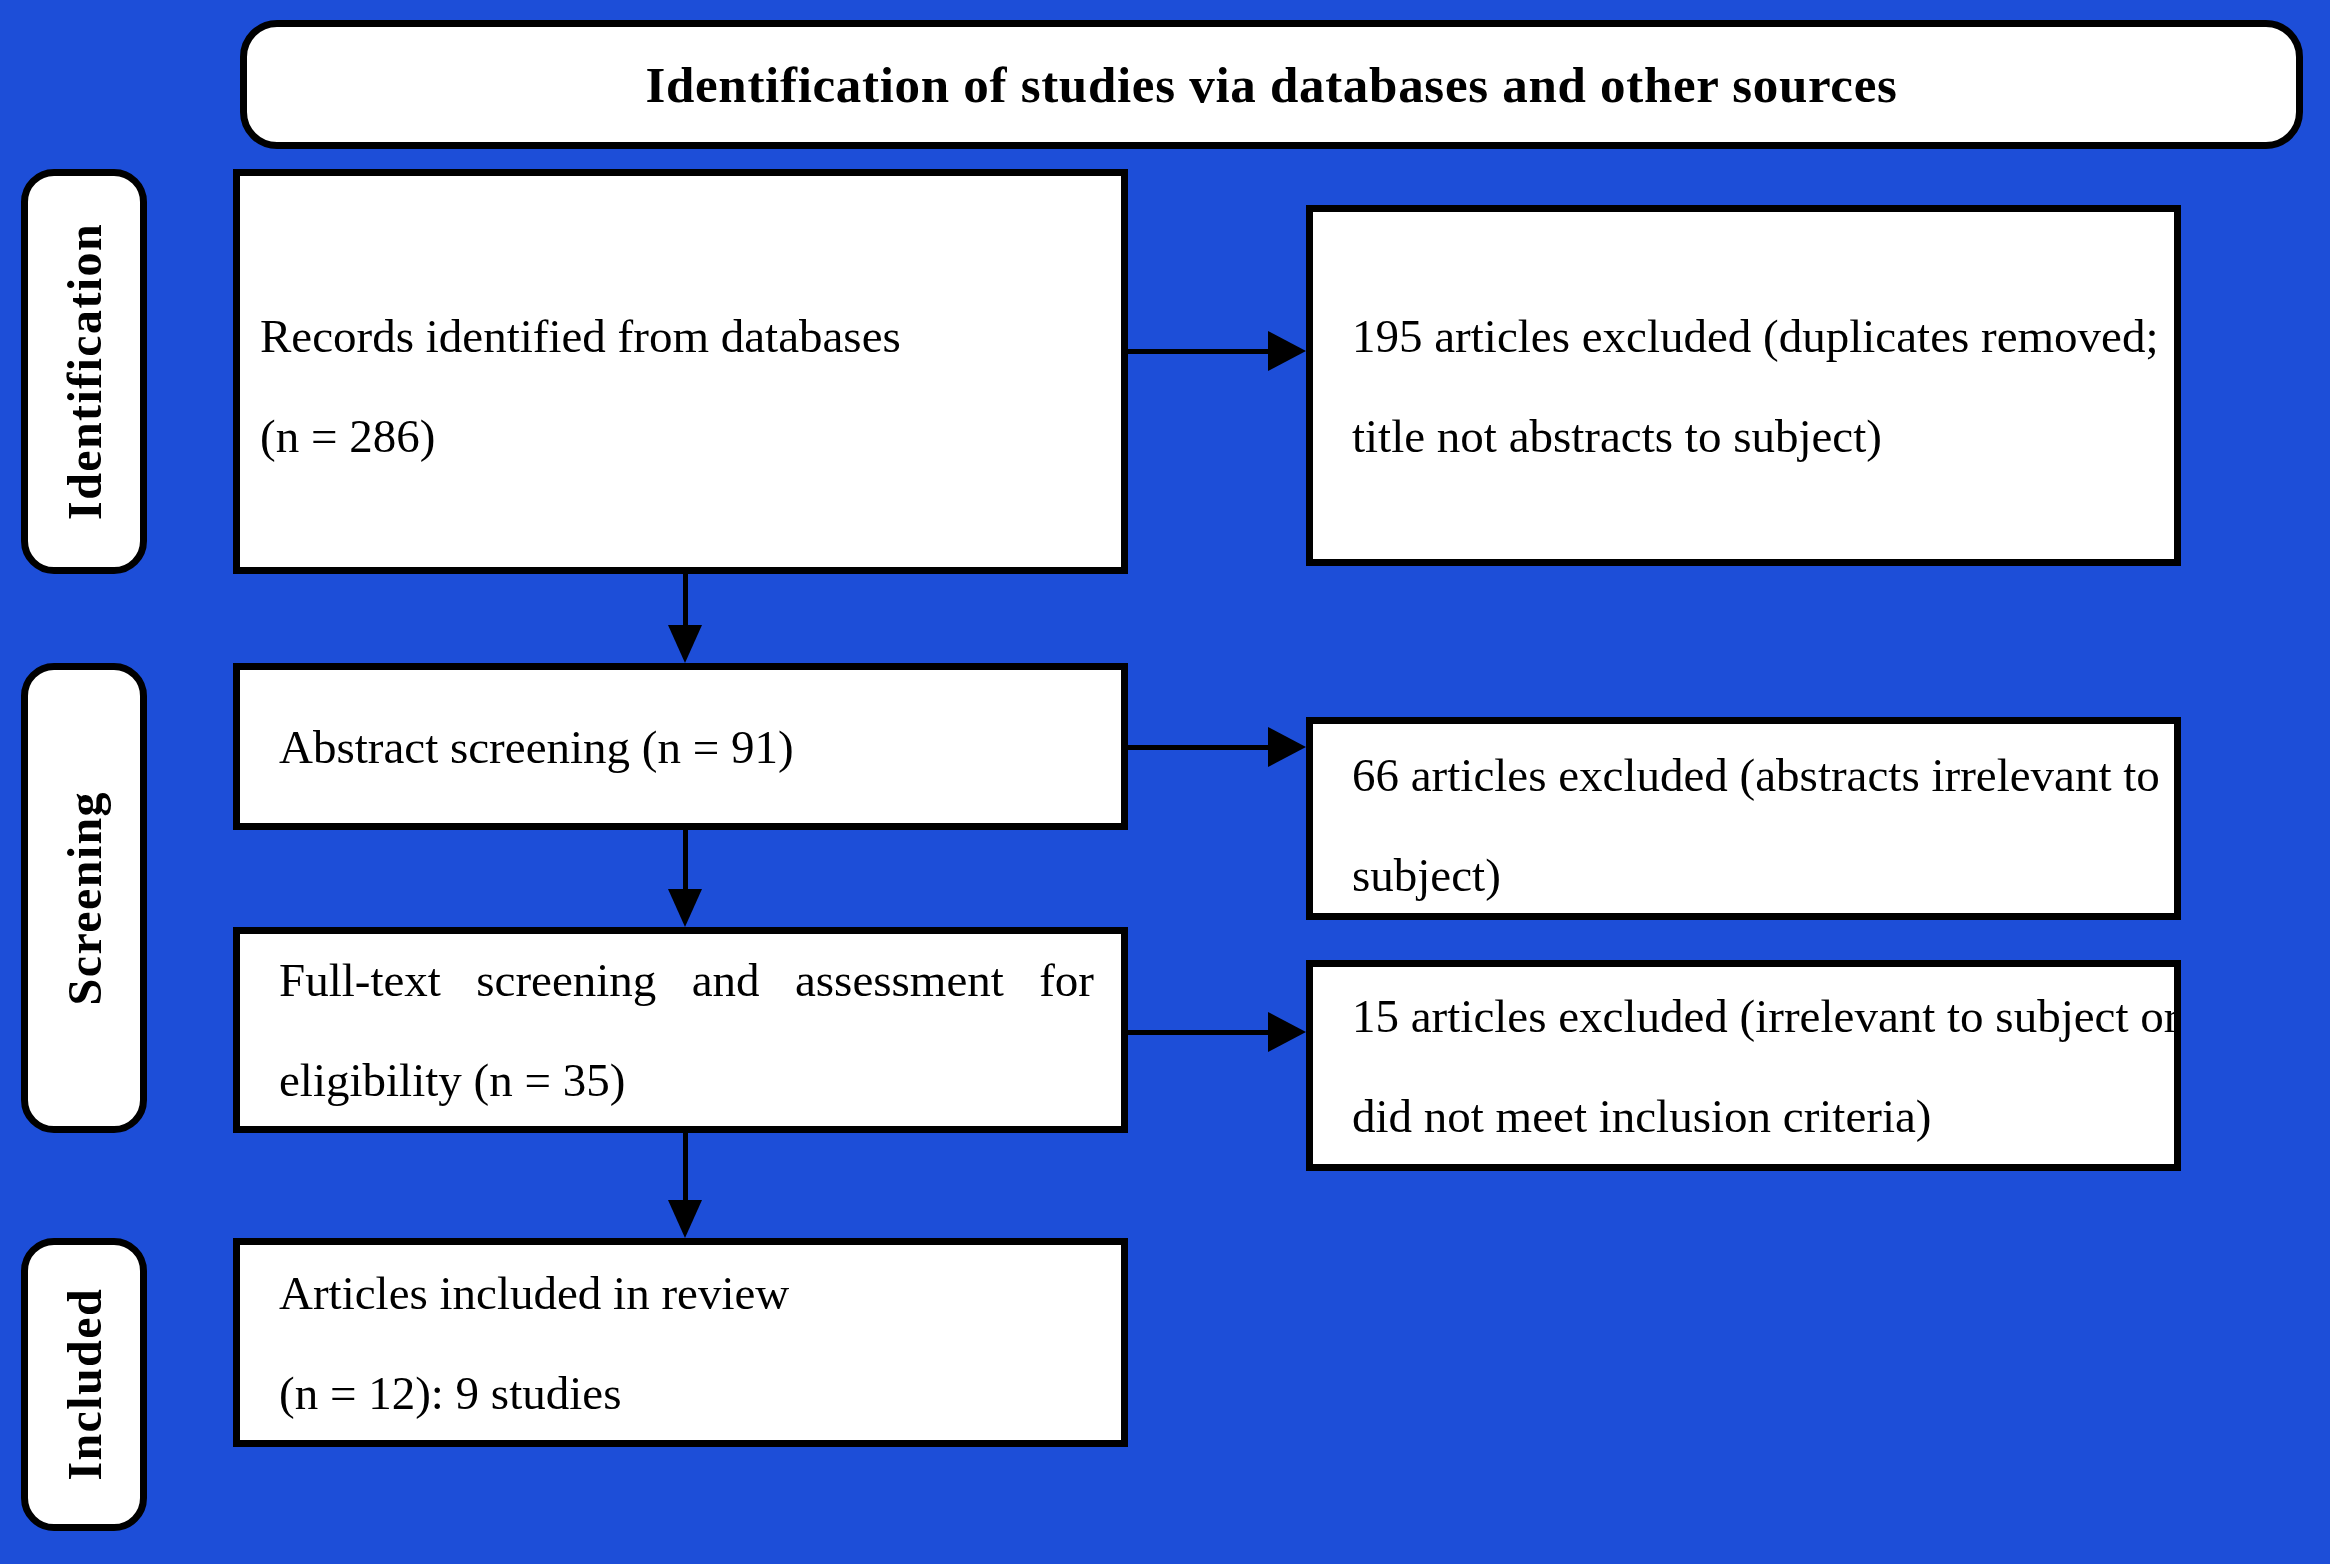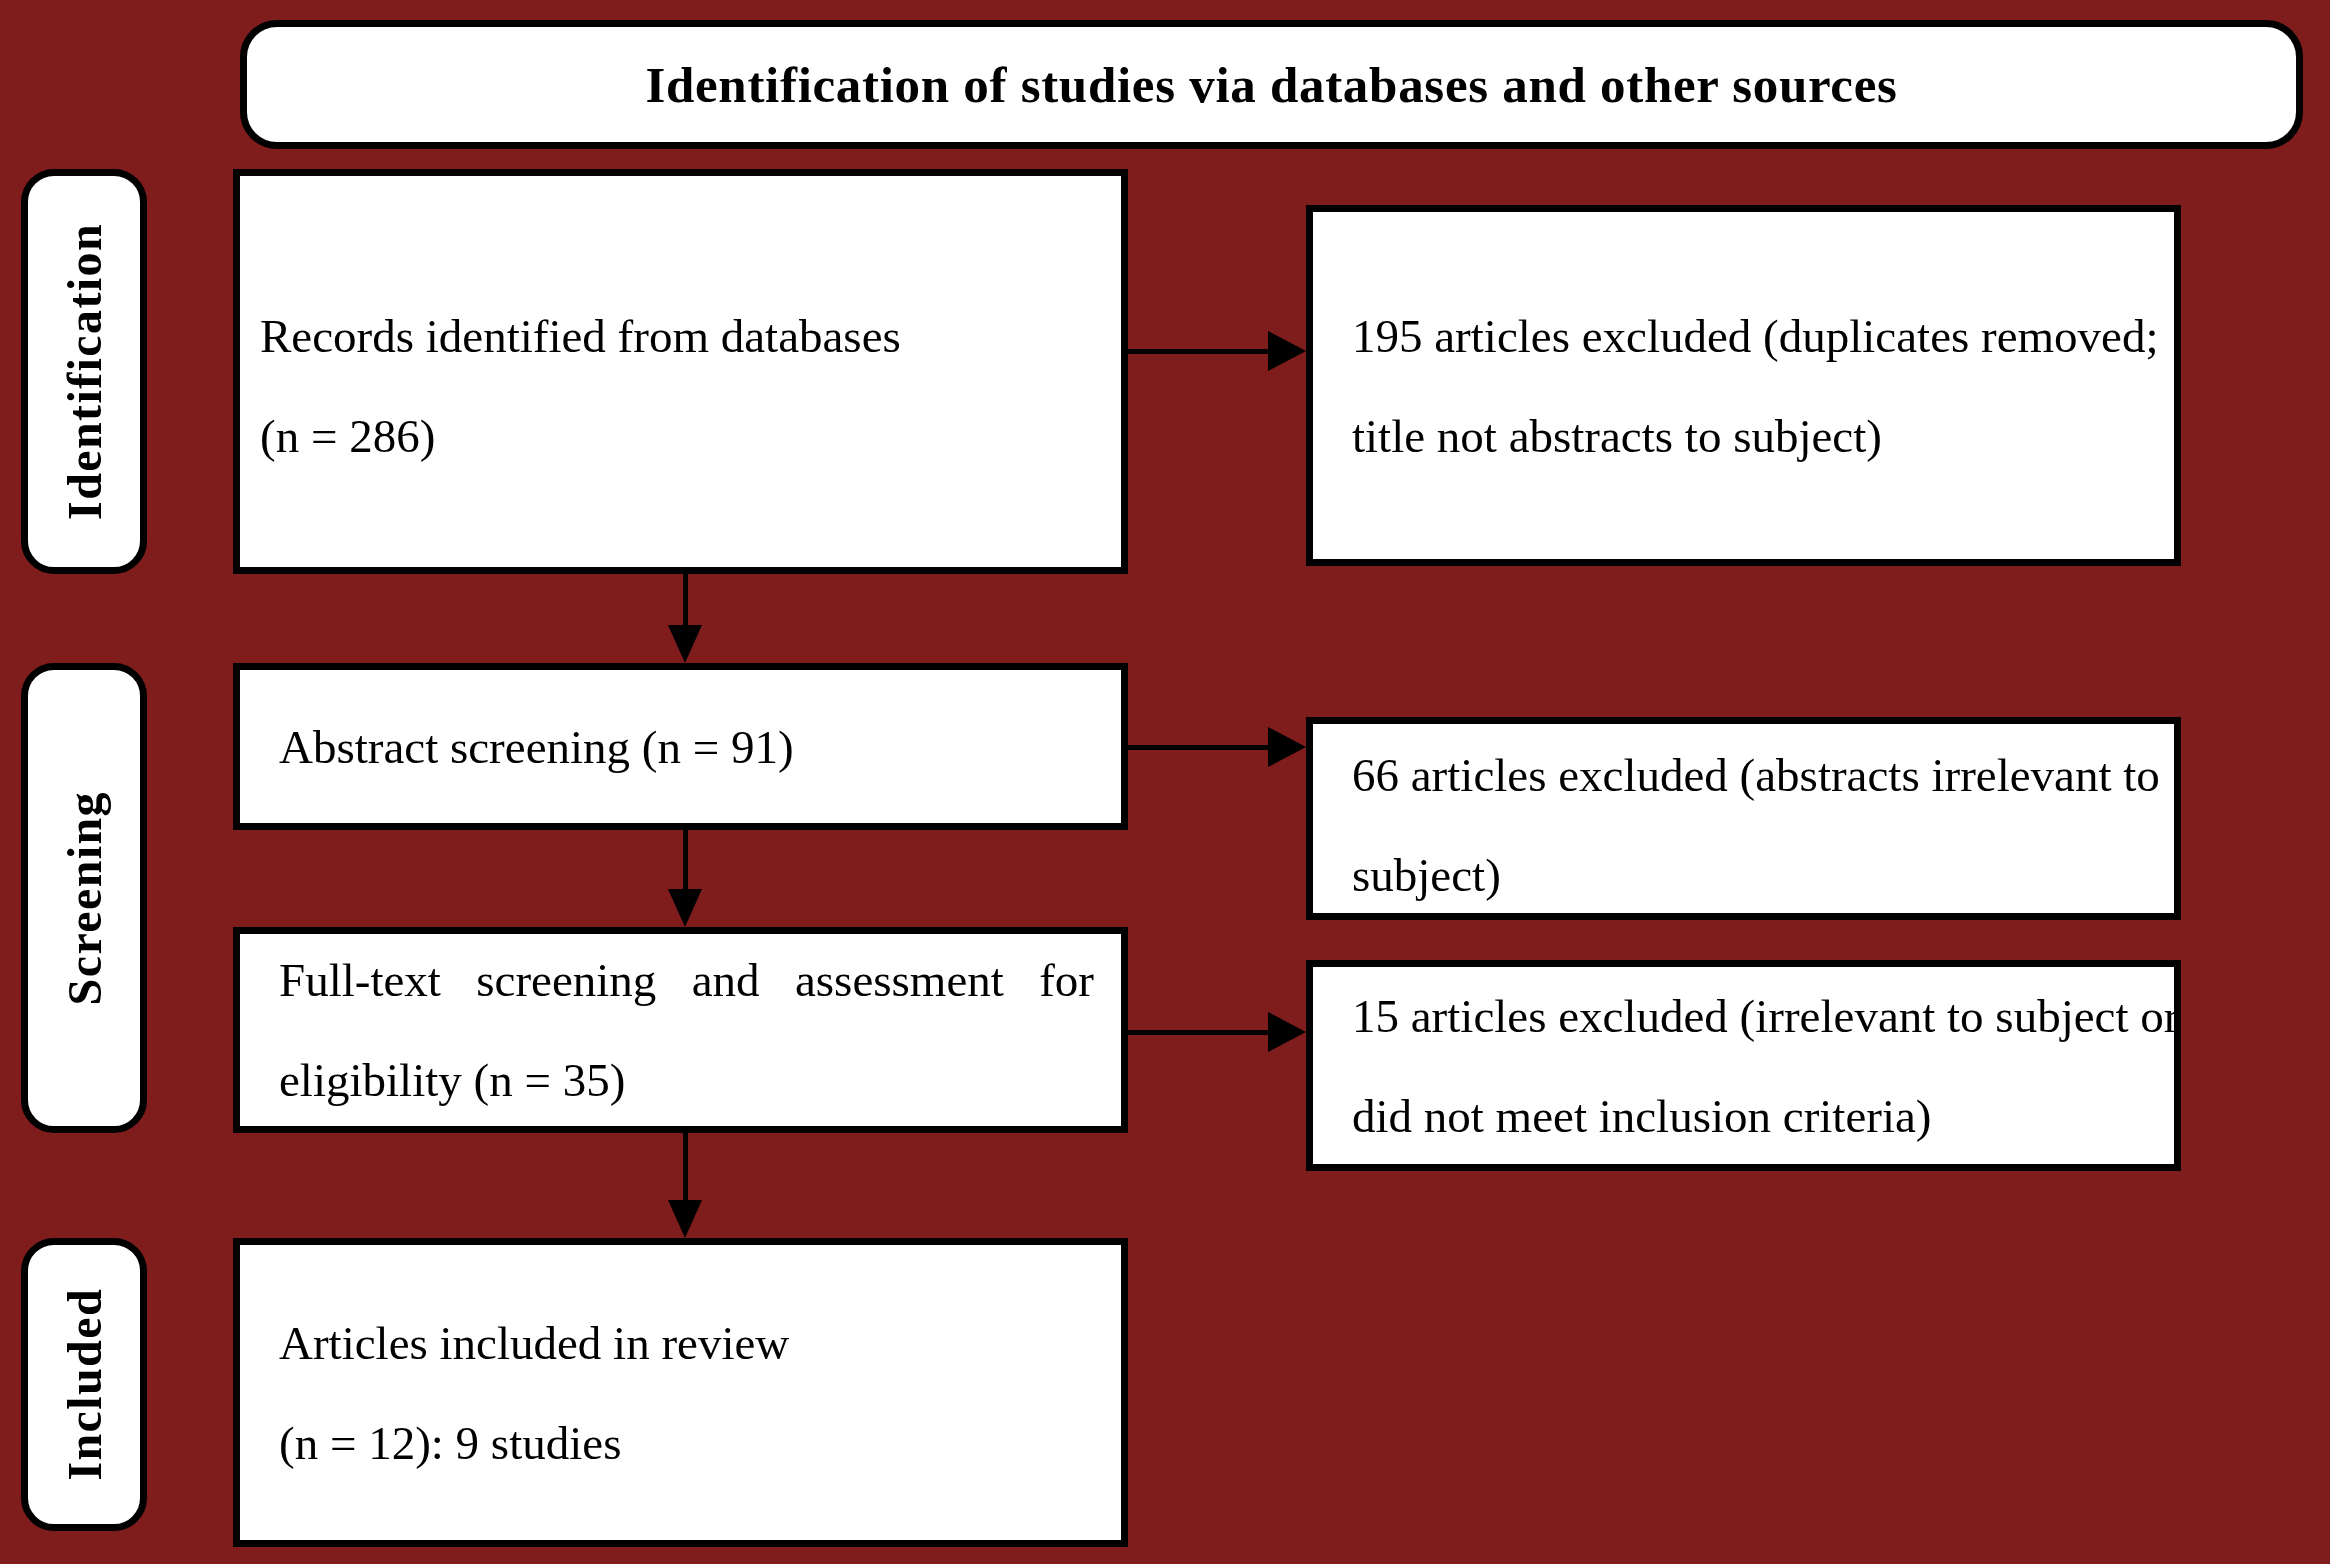--- a/index.html
+++ b/index.html
@@ -1,20 +1,20 @@
 <!DOCTYPE html>
 <html style="font-size:11.4px"><head>
 <meta charset="utf-8">
 <style>
   html, body { margin: 0; padding: 0; background: #ffffff; }
   .canvas {
     position: relative;
     width: 2330px;
     height: 1565px;
-    background: #7f1d1d;
+    background: #1d4ed8;
     font-family: "Liberation Serif", "DejaVu Serif", serif;
     color: #000000;
     overflow: hidden;
   }
   .box {
     position: absolute;
     box-sizing: border-box;
     border: 7.8px solid #000000;
     background: #ffffff;
     overflow: hidden;
@@ -44,21 +44,21 @@
   #stage-included       { top: 1238px; height: 293px; }
   
   .text-box {
     display: flex; flex-direction: column; justify-content: center;
     padding: 0 27px 0 39px;
   }
   .flow-box { left: 233px; width: 895px; }
   #flow-records   { top: 169px;  height: 405px; padding-top: 28.5px; padding-left: 20px; }
   #flow-abstract  { top: 663px;  height: 167px; }
   #flow-fulltext  { top: 927px; height: 206px; }
-  #flow-included  { top: 1238px; height: 309px; }
+  #flow-included  { top: 1238px; height: 209px; }
   
   .excl-box { left: 1306px; width: 875px; margin-top: 36px; }
   #excl-1 { top: 169px;  height: 361px; }
   #excl-2 { top: 681px;  height: 203px; padding-top: 12.8px; }
   #excl-3 { top: 924px; height: 211px; }
   
   .line {
     font-size: 47px;
     line-height: 100px;
     white-space: nowrap;

